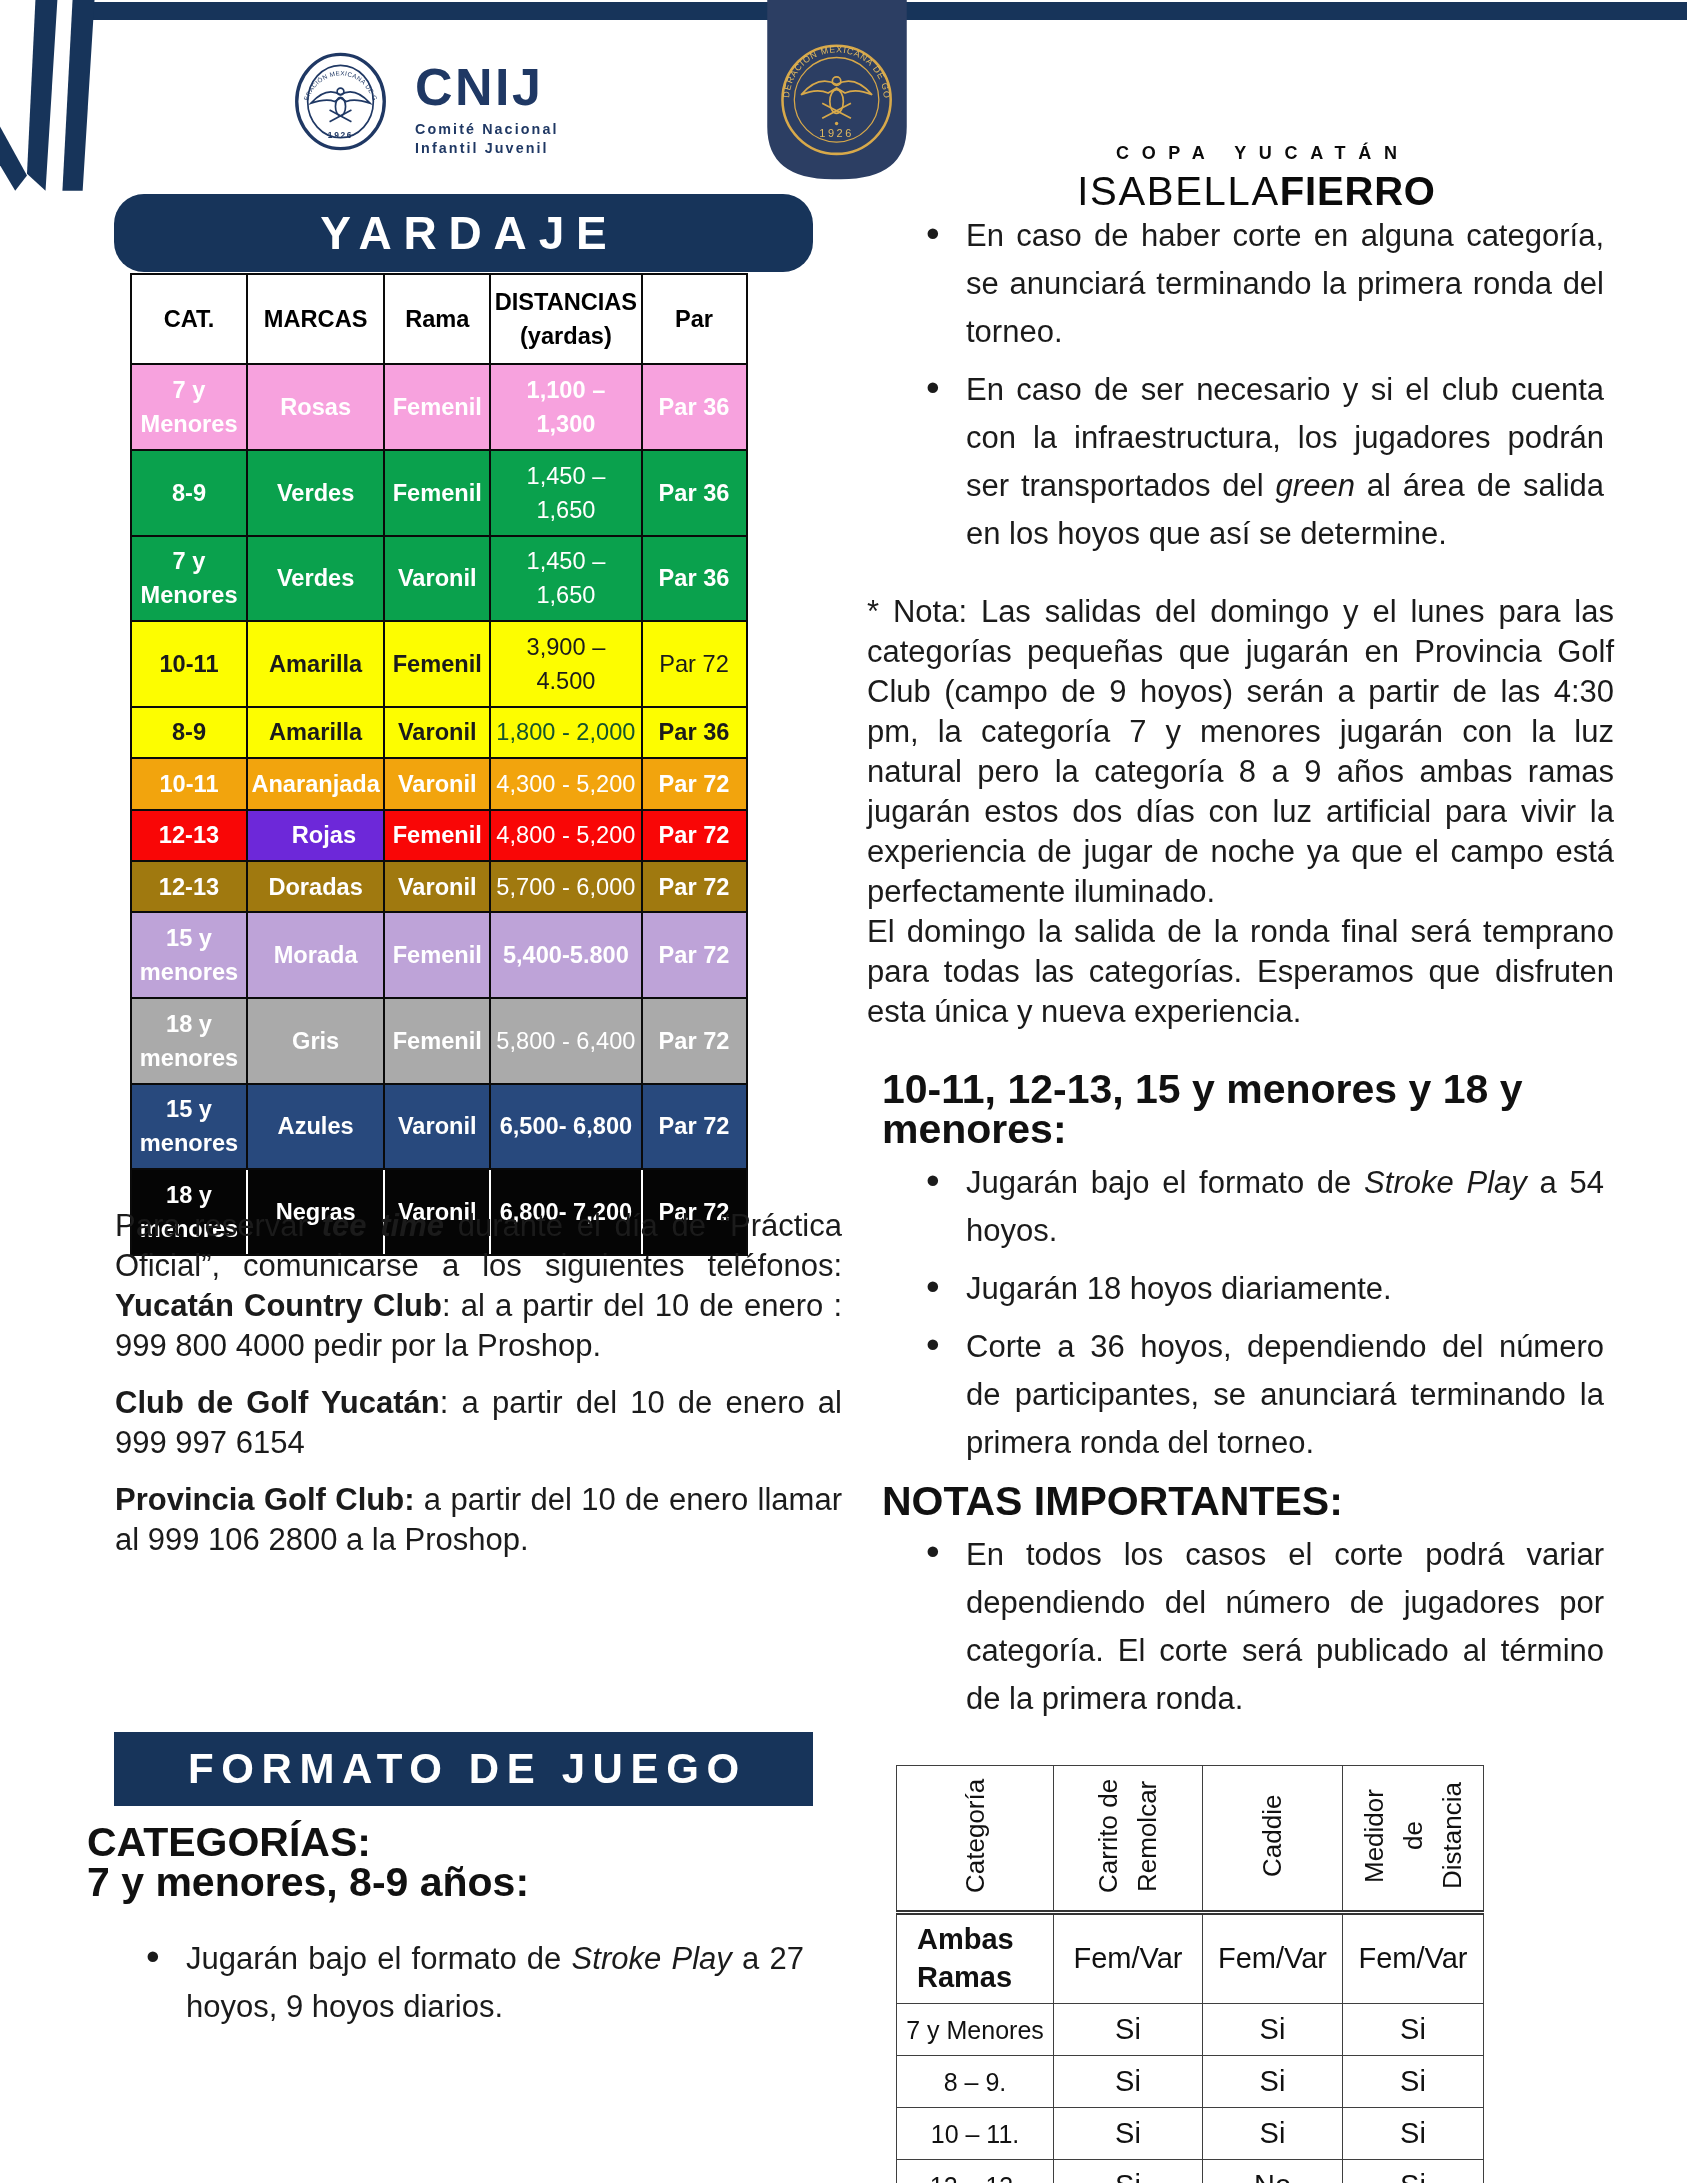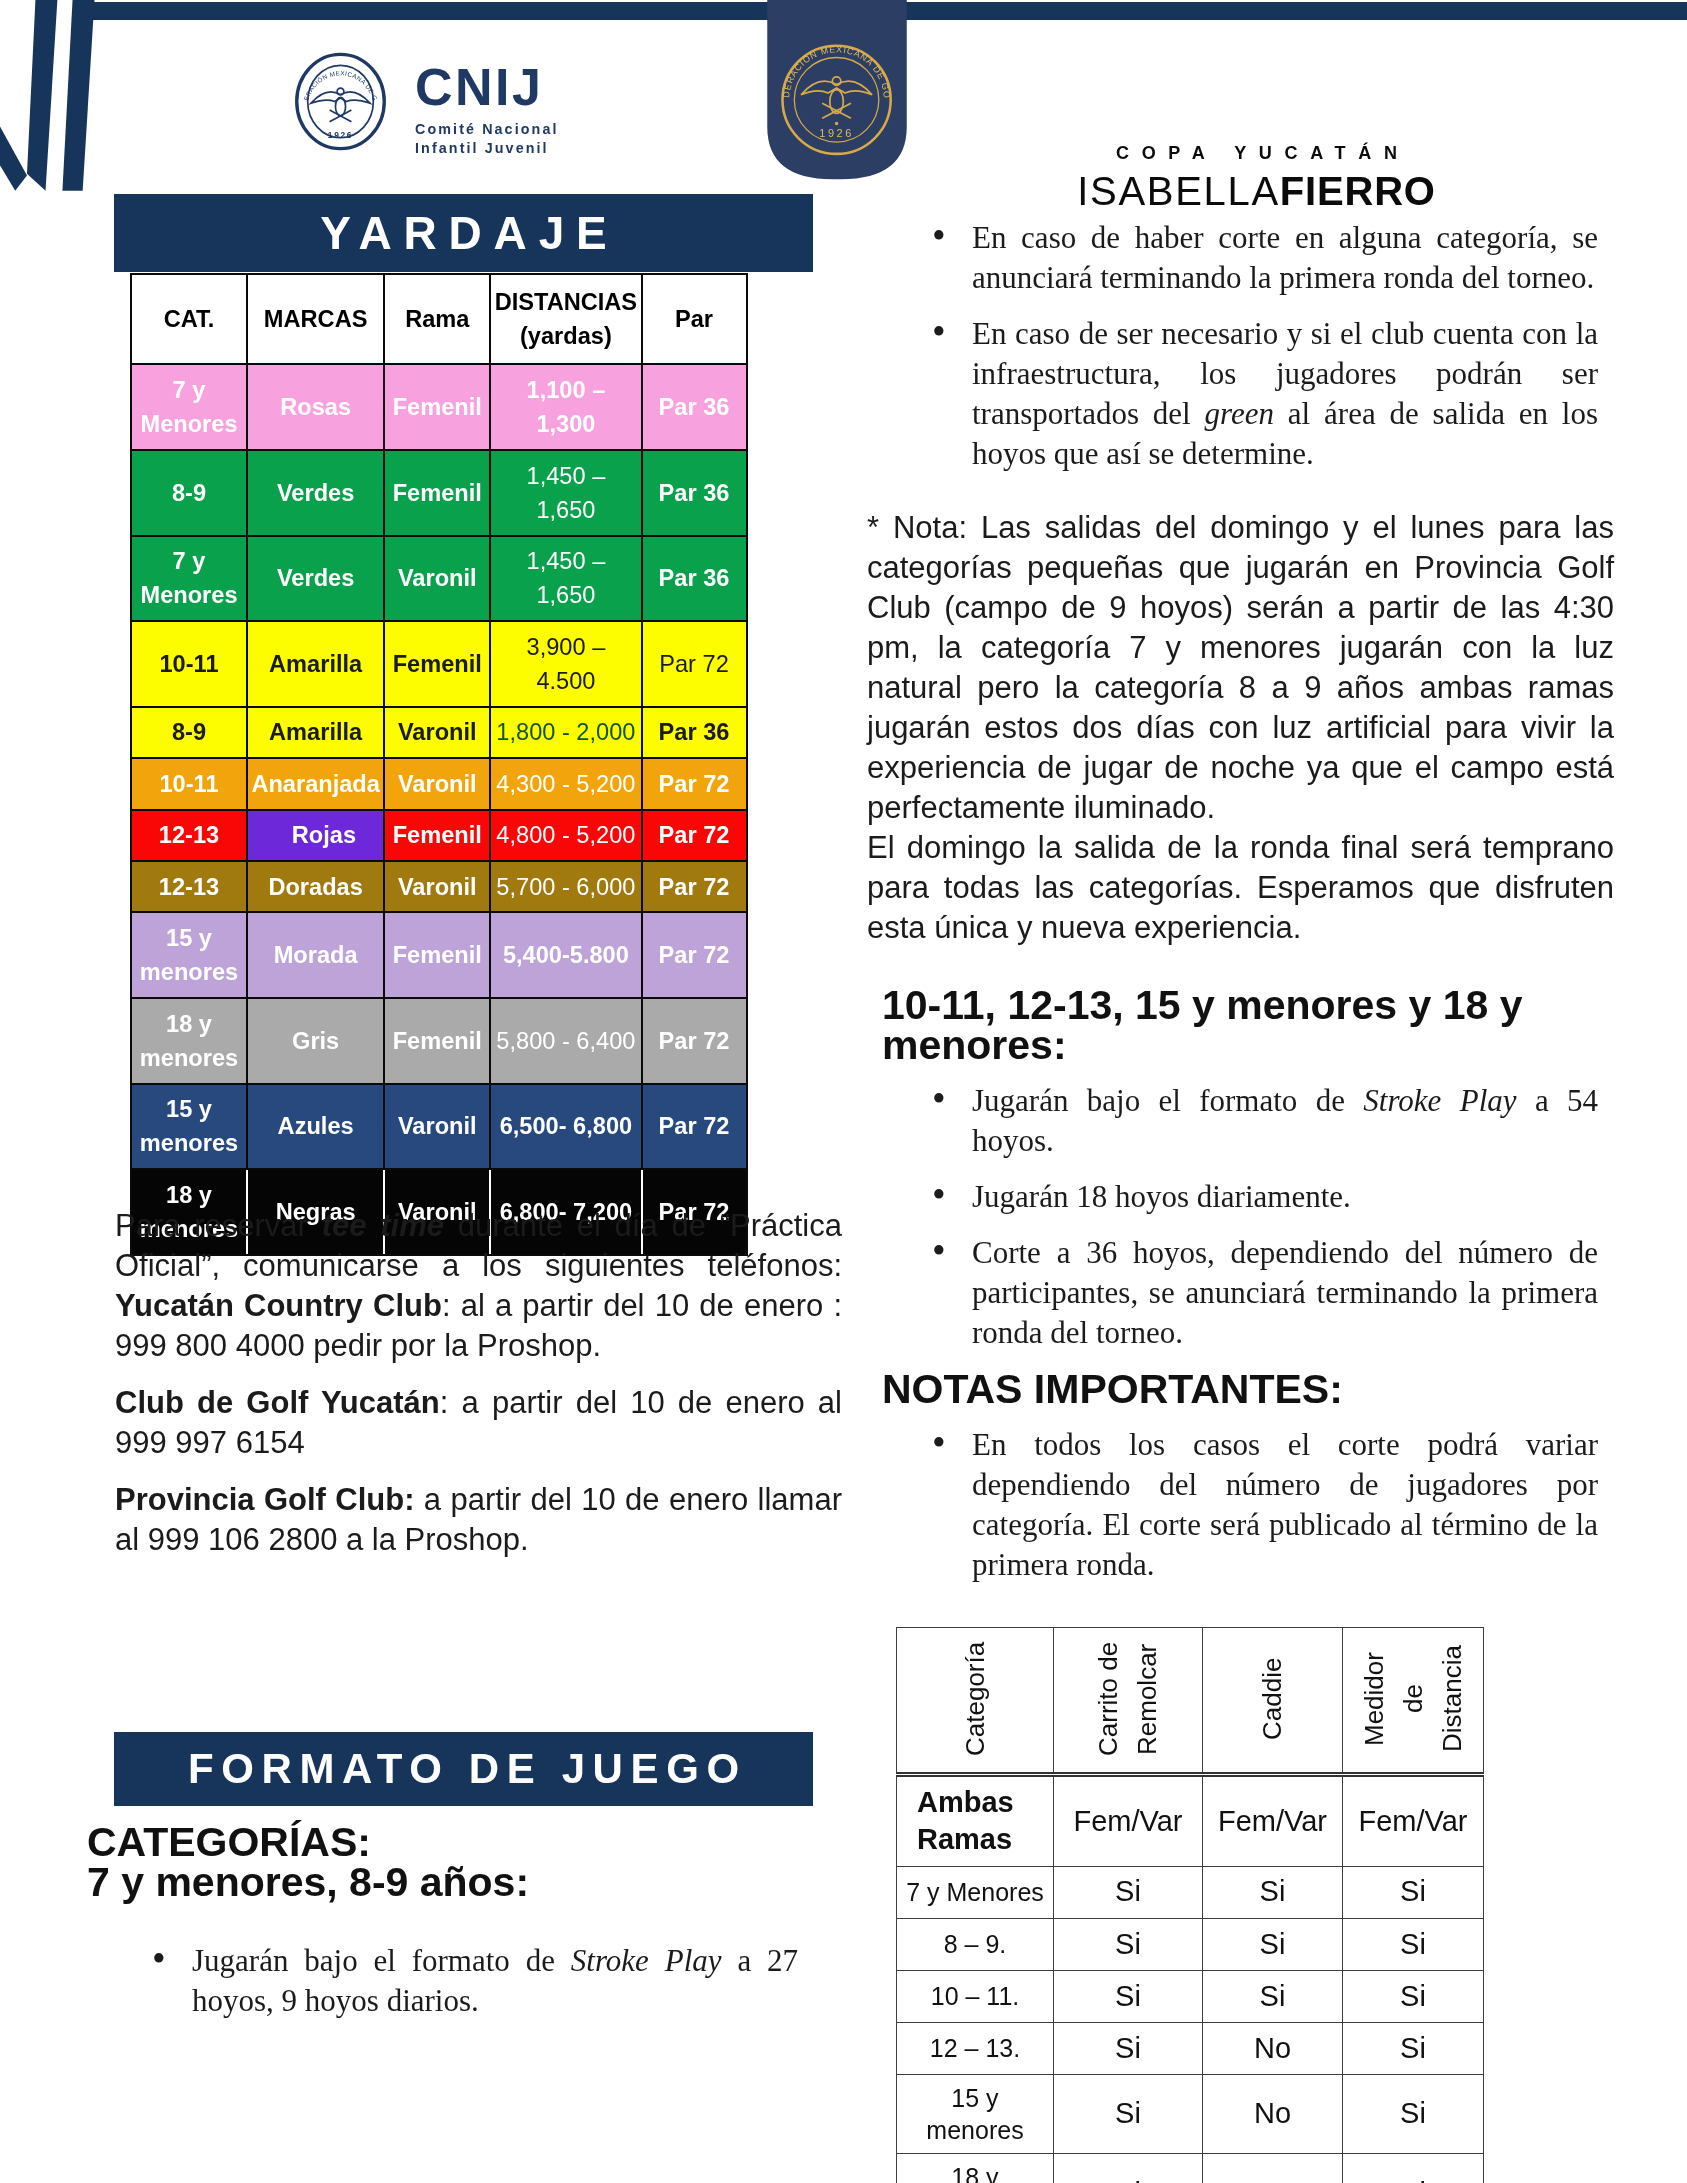--- a/index.html
+++ b/index.html
@@ -17,36 +17,36 @@
   .cnij-word{font-size:52px;font-weight:800;letter-spacing:2.5px;line-height:1;}
   .cnij-sub{margin-top:6.7px;font-size:14.3px;font-weight:700;letter-spacing:2.1px;line-height:1.35;}
   .event{position:absolute;left:995px;top:143px;width:523px;text-align:center;color:#0b0b0b;}
   .event-line1{font-size:18px;font-weight:600;letter-spacing:12.7px;text-indent:12.7px;}
   .event-line2{margin-top:5px;font-size:40px;line-height:1.1;}
   .event-line2 .reg{font-weight:500;letter-spacing:1.7px;}
   .event-line2 .hvy{font-weight:900;letter-spacing:0.8px;}
 
   
   .banner{position:absolute;background:#17345A;color:#ffffff;text-align:center;font-weight:bold;}
-  .banner-yardaje{left:114px;top:194px;width:699px;height:78px;line-height:78px;font-size:46px;letter-spacing:11.8px;text-indent:11.8px;}
+  .banner-yardaje{left:114px;top:194px;width:699px;height:78px;line-height:78px;font-size:46px;letter-spacing:11.8px;text-indent:11.8px;border-radius:30px;}
   .banner-formato{left:114px;top:1732px;width:699px;height:74px;line-height:74px;font-size:42px;letter-spacing:7.6px;text-indent:7.6px;}
 
   
   .t1{position:absolute;left:130px;top:273px;border-collapse:collapse;table-layout:fixed;}
   .t1 th,.t1 td{border:2.5px solid #0a0a0a;text-align:center;vertical-align:middle;
                 font-size:23.6px;line-height:1.45;padding:7.6px 3.4px;word-wrap:break-word;}
   .t1 th{background:#ffffff;color:#000;font-weight:bold;padding:10px 3.4px;}
 
   
   .paras{position:absolute;left:87px;top:1206px;width:727px;margin-left:28px;}
   .paras p{margin:0 0 17px 0;font-size:31px;line-height:40px;text-align:justify;}
   .h-black{font-size:41px;line-height:40px;font-weight:bold;color:#111;}
   .cat-head{position:absolute;left:87px;top:1822px;width:727px;}
   .bullets{list-style:none;margin:0;padding:0;}
-  .bullets li{position:relative;margin:16px;padding:0 0 0 89px;font-size:31px;line-height:40px;text-align:justify;font-family:Liberation Serif, serif;}
+  .bullets li{position:relative;margin:10px;padding:0 0 0 89px;font-size:31px;line-height:48px;text-align:justify;}
   .bullets li::before{content:"\2022";position:absolute;left:49px;top:-2.5px;font-size:39px;}
   .left-bullets{position:absolute;left:87px;top:1925px;width:727px;}
 
   
   .rcol{position:absolute;left:867px;top:202px;width:747px;}
   .rcol p{margin:0;font-size:31px;line-height:40px;text-align:justify;}
   .nota{margin-top:34px;}
   .r-heading{margin-top:37px;padding-left:15px;}
   .r-heading2{margin-top:13.5px;padding-left:15px;}
 

